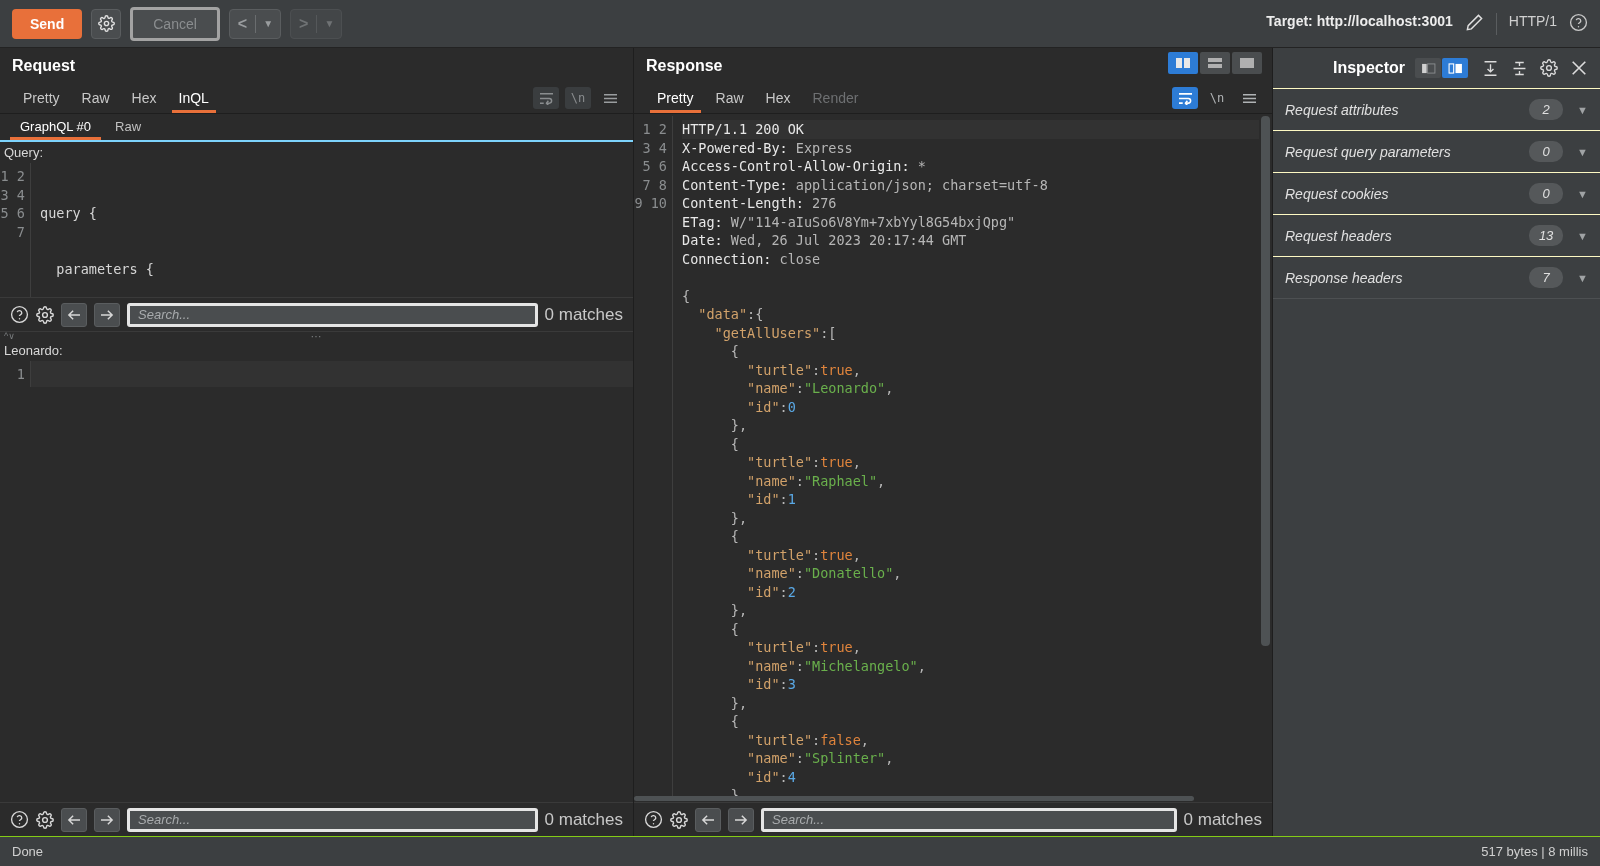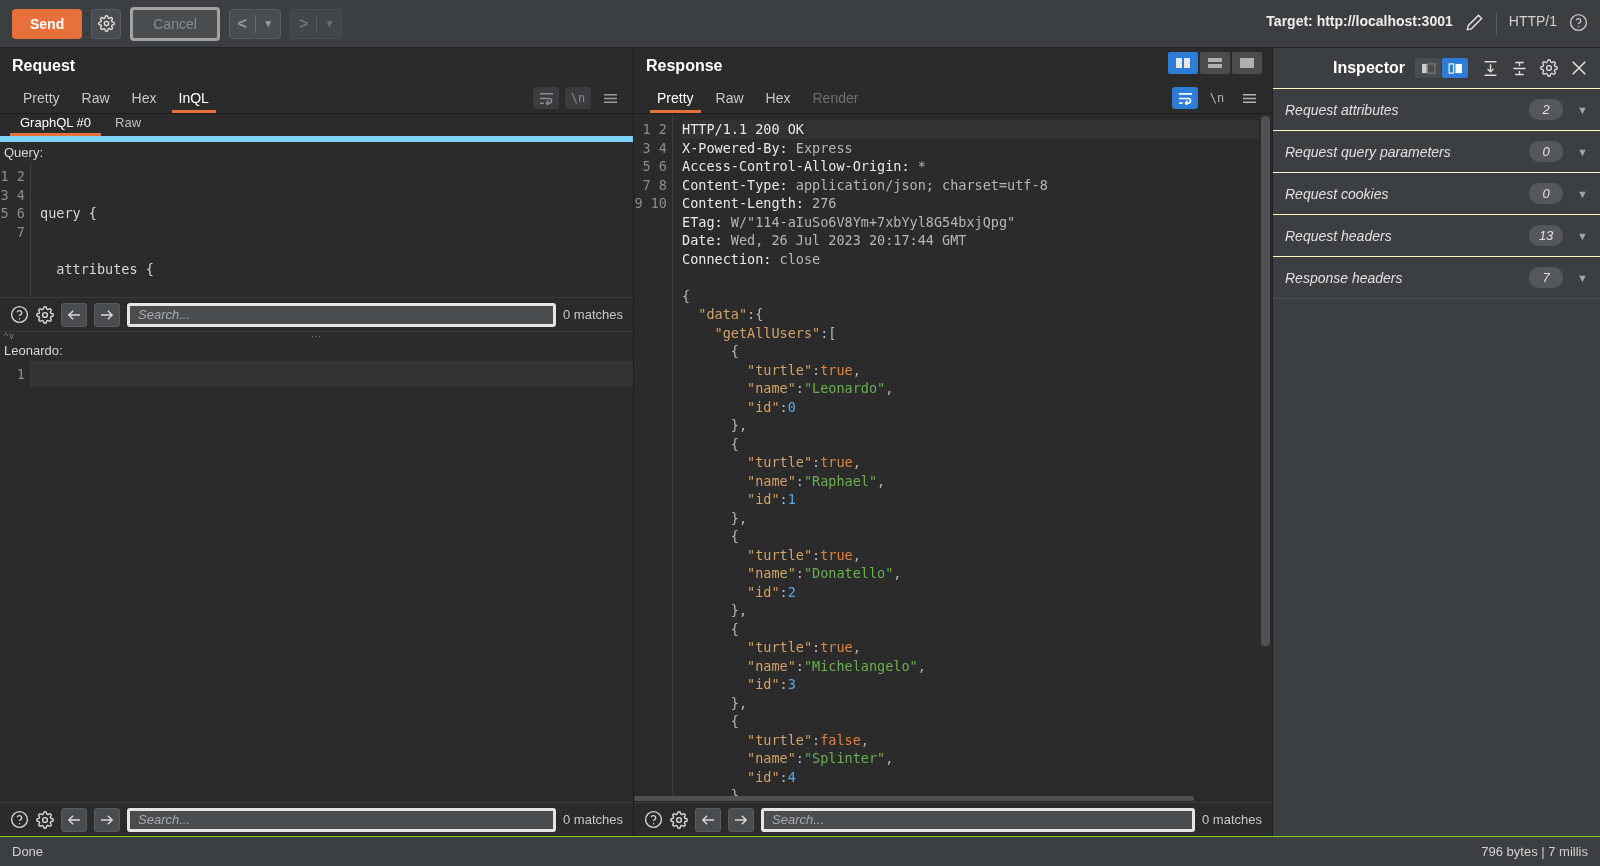--- a/index.html
+++ b/index.html
@@ -106,21 +106,21 @@
     width: 26px; height: 22px; border-radius: 3px;
     display: flex; align-items: center; justify-content: center;
     background: #3a3d3f; cursor: pointer;
   }
   .tool-ic.active { background: #2d7cd6; }
   .tool-ic.bare { background: transparent; }
 
   
   .subtabs {
     height: 28px; display: flex; align-items: flex-end;
-    padding-left: 8px; border-bottom: 6px solid #7dd3fc;
+    padding-left: 8px; border-bottom: 2px solid #7dd3fc;
     background: #2b2b2b;
   }
   .subtab {
     font-size: 13px; color: #c0c0c0; padding: 0 12px 6px 12px;
     cursor: pointer; position: relative;
   }
   .subtab.active { color: #ffffff; }
   .subtab.active::after {
     content: ''; position: absolute; left: 2px; right: 2px; bottom: 0;
     height: 3px; background: #e8703a;
@@ -177,21 +177,21 @@
     cursor: pointer; color: #d0d0d0; font-size: 14px;
   }
   .sb-input {
     flex: 1; height: 24px; background: #4a4d4f;
     border: 3px solid #e5e5e5; border-radius: 3px;
     color: #d0d0d0; font-size: 13px; font-style: italic;
     padding: 0 8px; font-family: "Liberation Sans", sans-serif;
     outline: none;
   }
   .sb-input::placeholder { color: #a8abad; font-style: italic; }
-  .matches { font-size: 13px; color: #c8c8c8; white-space: nowrap; }
+  .matches { font-size: 17px; color: #c8c8c8; white-space: nowrap; }
 
   
   .splitter {
     height: 9px; min-height: 9px; background: #2b2b2b;
     border-top: 1px solid #3a3a3a;
     display: flex; align-items: center; justify-content: center;
     cursor: row-resize; position: relative;
   }
   .splitter .dots { color: #7a7d7f; font-size: 11px; letter-spacing: 1px; line-height: 4px; }
   .splitter .chev { position: absolute; left: 4px; color: #7a7d7f; font-size: 9px; }
@@ -343,21 +343,21 @@
         <span class="ln">1</span>
         <span class="ln">2</span>
         <span class="ln">3</span>
         <span class="ln">4</span>
         <span class="ln">5</span>
         <span class="ln">6</span>
         <span class="ln">7</span>
       </div>
       <div class="code editor-border">
         <span class="ln">query {</span>
-        <span class="ln">  attributes {</span>
+        <span class="ln">  parameters {</span>
         
         
         
         
         
       </div>
     </div>
 
     <div class="searchbar">
       <span class="sb-icon">
@@ -598,14 +598,14 @@
       <span class="insp-badge">7</span>
       <span class="insp-chev">▼</span>
     </div>
 
     <div style="flex:1;border-top:1px solid #4d5052;"></div>
   </div>
 </div>
 
 <div class="statusbar">
   <span>Done</span>
-  <span class="status-right">796 bytes | 7 millis</span>
+  <span class="status-right">517 bytes | 8 millis</span>
 </div>
 
 </body></html>

